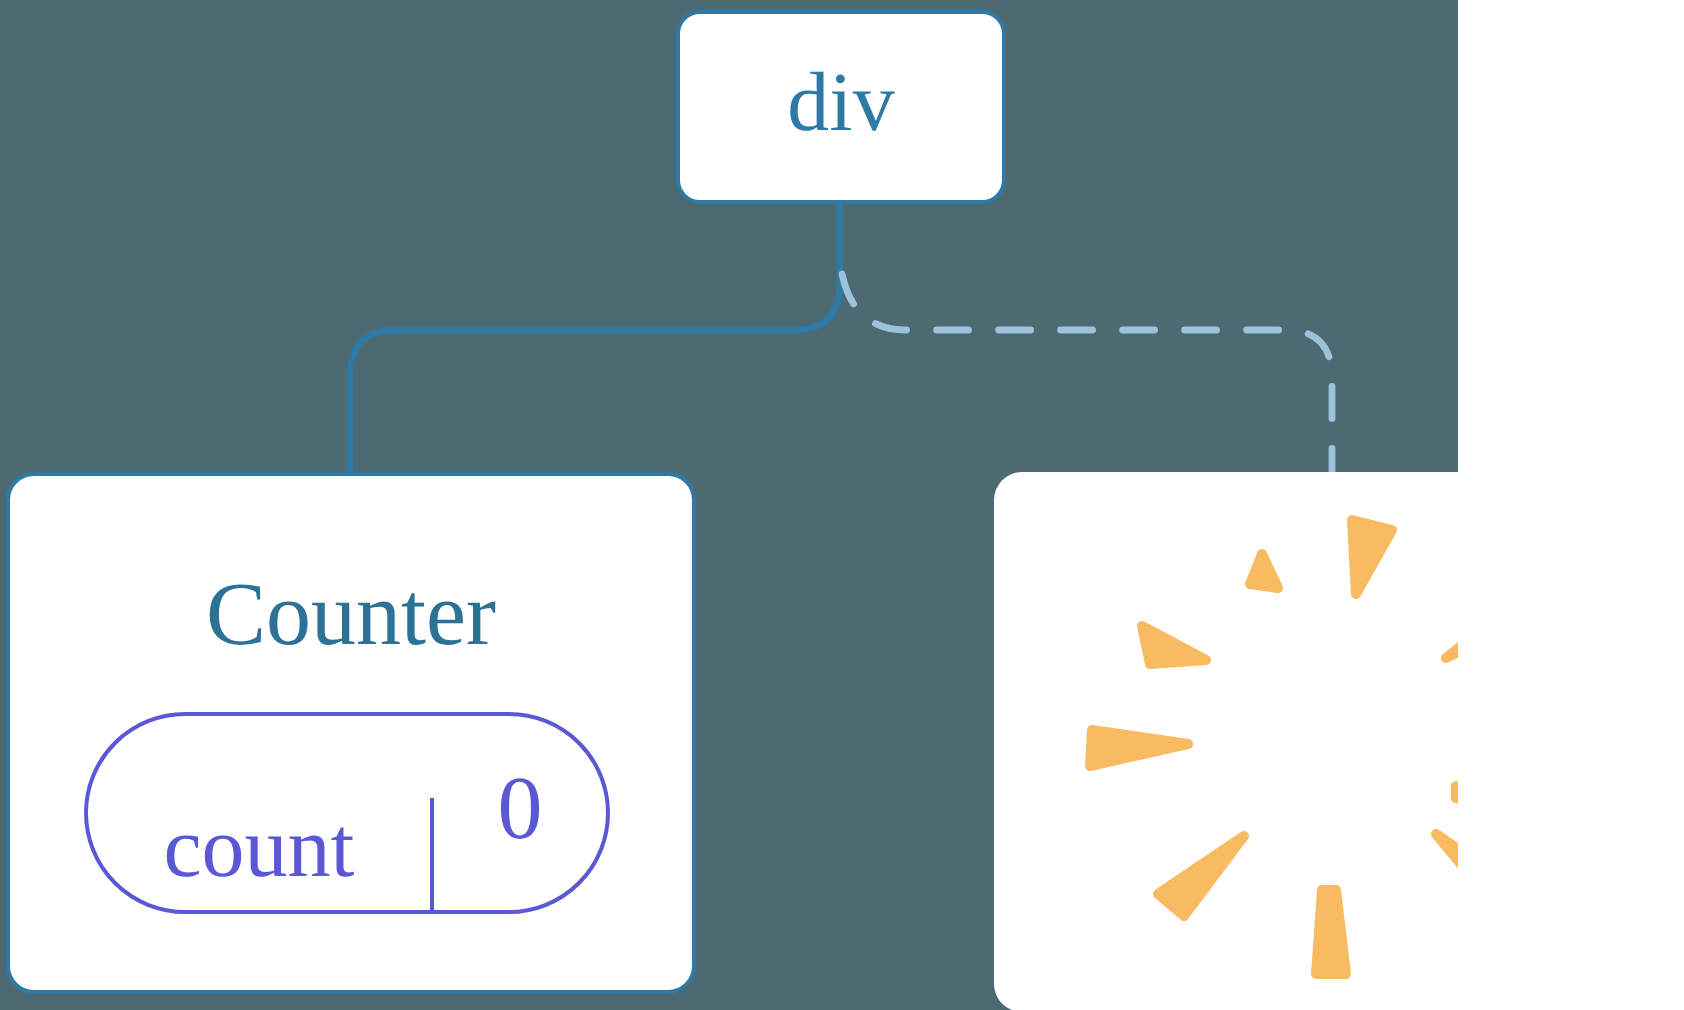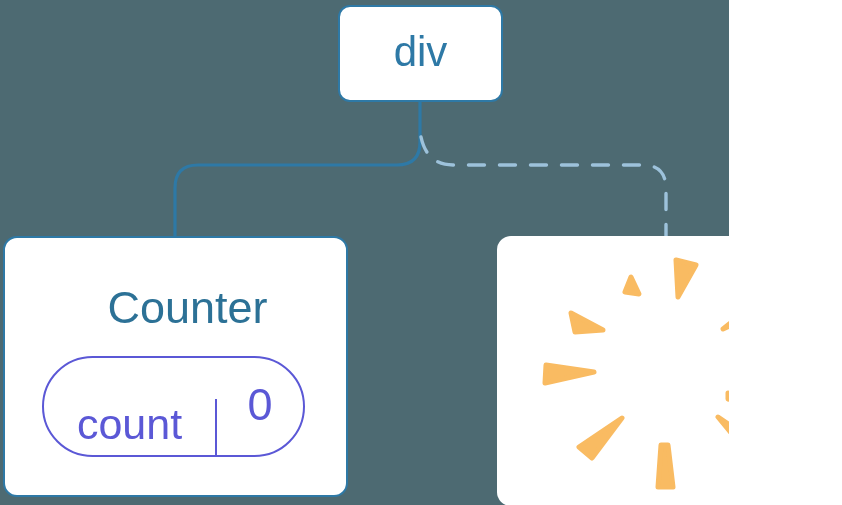--- a/index.html
+++ b/index.html
@@ -6,20 +6,21 @@
     margin: 0;
     padding: 0;
     font-family: "Liberation Sans", sans-serif;
   }
   .stage {
     position: relative;
     width: 729px;
     height: 505px;
     background: var(--background, #4D6A72);
     overflow: hidden;
+    font-family: Liberation Serif, serif;
   }
   .connectors {
     position: absolute;
     left: 0; top: 0;
     width: 842px; height: 505px;
   }
   .edge-solid {
     fill: none;
     stroke: var(--tree-blue, #2E79A6);
     stroke-width: 3.2;
@@ -59,21 +60,20 @@
   }
   .counter-title {
     position: absolute;
     left: 0; top: 47px;
     width: 100%;
     text-align: center;
     color: var(--title-blue, #2C7196);
     font-size: 45px;
     font-weight: 500;
     line-height: 1;
-    margin-left: 12px;
   }
   .state-pill {
     position: absolute;
     left: 37px; top: 118px;
     width: 263px; height: 101px;
     border: 2.5px solid var(--state-purple, #5B58D6);
     border-radius: 50.5px;
     box-sizing: border-box;
     display: flex;
     align-items: stretch;

